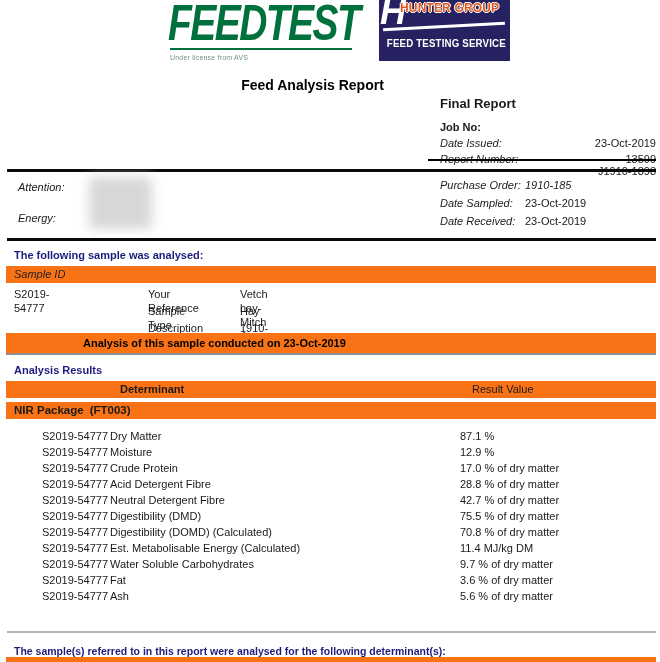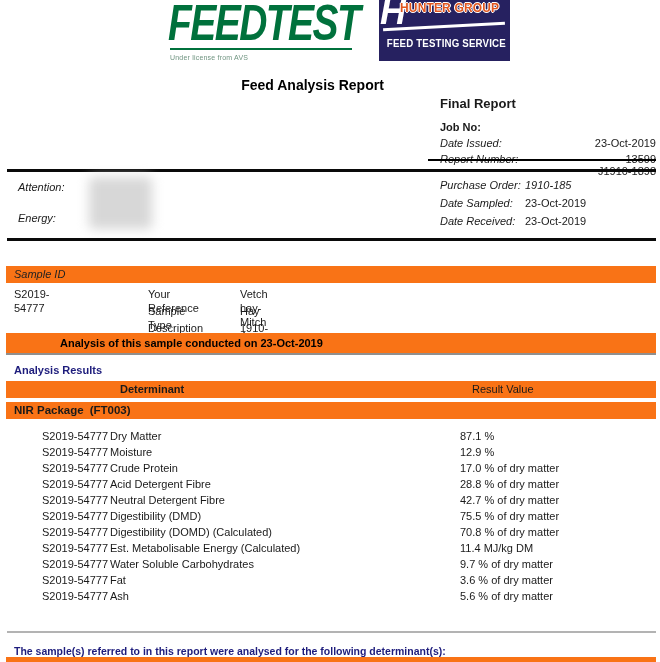--- a/index.html
+++ b/index.html
@@ -67,21 +67,21 @@
   .h-sample { top:249px; }
   .band { position:absolute; left:6px; width:650px; background:#f97316; }
   .band-sampleid { top:266px; height:17px; line-height:17px; }
   .band-sampleid .txt { margin-left:8px; font-style:italic; color:#222; }
   .srow { position:absolute; height:14px; line-height:14px; }
   .srow .c1 { position:absolute; left:14px; }
   .srow .c2 { position:absolute; left:148px; }
   .srow .c3 { position:absolute; left:240px; }
   .sr1 { top:287px; } .sr2 { top:304px; } .sr3 { top:321px; }
   .band-conducted { top:333px; height:22px; line-height:21px; border-bottom:2px solid #8f8f8f; }
-  .band-conducted .txt { margin-left:54px; font-weight:bold; color:#000; }
+  .band-conducted .txt { margin-left:77px; font-weight:bold; color:#000; }
 
   
   .h-results { top:364px; }
   .band-tablehead { top:381px; height:17px; line-height:17px; }
   .band-tablehead .det { position:absolute; left:114px; font-weight:bold; }
   .band-tablehead .res { position:absolute; left:466px; font-weight:normal; }
   .band-package { top:402px; height:17px; line-height:17px; }
   .band-package .txt { margin-left:8px; font-weight:bold; font-size:11.5px; }
   .band-package .code { margin-left:6px; font-weight:bold; font-size:11.5px; }
   .rows { position:absolute; left:0; top:428px; width:660px; }
@@ -149,20 +149,21 @@
       <span class="val">23-Oct-2019</span>
     </div>
     <div class="rf-row">
       <span class="lab">Date Received:</span>
       <span class="val">23-Oct-2019</span>
     </div>
   </div>
 
   <div class="rule-thick rt2"></div>
 
+  <div class="navy-heading h-sample">The following sample was analysed:</div>
   <div class="band band-sampleid">
     <span class="txt">Sample ID</span>
   </div>
 
   <div class="srow sr1">
     <span class="c1">S2019-54777</span>
     <span class="c2">Your Reference</span>
     <span class="c3">Vetch hay-Mitch 4</span>
   </div>
   <div class="srow sr2">

